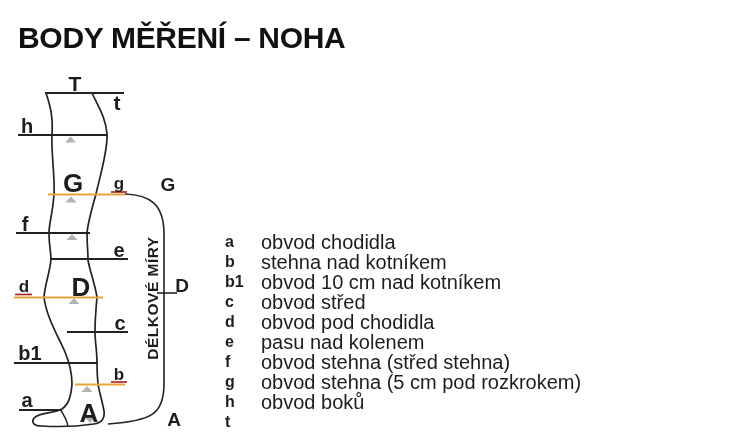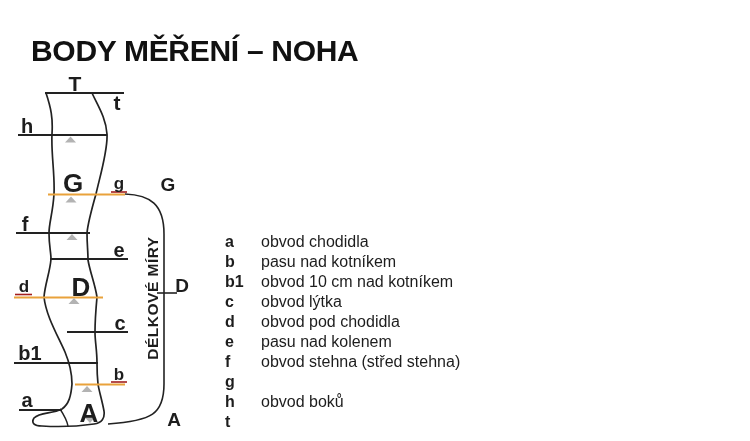--- a/index.html
+++ b/index.html
@@ -1,39 +1,39 @@
 <!DOCTYPE html>
 <html><head>
 <meta charset="utf-8">
 <style>
   html,body{margin:0;padding:0;}
   body{
     width:750px;height:441px;position:relative;background:#ffffff;
     font-family:"Liberation Sans", sans-serif;color:#1d1d1d;overflow:hidden;
   }
   .title{
-    position:absolute;left:18px;top:21px;margin:13px;
+    position:absolute;left:18px;top:21px;margin:0;
     font-size:30px;font-weight:bold;letter-spacing:-0.3px;color:#111;
     white-space:nowrap;
   }
   .diagram-svg{position:absolute;left:0;top:0;}
   .diagram-svg text{
     font-family:"Liberation Sans", sans-serif;
     font-weight:bold;fill:#1d1d1d;
   }
   .red-label{fill:#a31f1f;}
   .legend{
     position:absolute;left:222px;top:232px;width:330px;
   }
   .legend-row{display:flex;height:20px;line-height:20px;}
   .legend-key{
     width:36px;flex:0 0 36px;padding-left:3px;
     font-weight:bold;font-size:16px;color:#1d1d1d;
   }
-  .legend-text{font-size:16px;color:#1d1d1d;white-space:nowrap;}
+  .legend-text{font-size:20px;color:#1d1d1d;white-space:nowrap;}
 </style>
 </head>
 <body>
 
 <h1 class="title">BODY MĚŘENÍ – NOHA</h1>
 
 <svg class="diagram-svg" width="210" height="441" viewBox="0 0 210 441" xmlns="http://www.w3.org/2000/svg">
 
   <path d="M 125,194 C 150,195 164,204 164,234 L 164,384 C 164,414 152,421 108,424" fill="none" stroke="#222222" stroke-width="1.6"></path>
   <path d="M 157,293 H 177" stroke="#222222" stroke-width="1.6"></path>
@@ -106,44 +106,45 @@
   <text transform="translate(158,298) rotate(-90)" x="0" y="0" font-size="15.5" letter-spacing="0.5" text-anchor="middle">DÉLKOVÉ MÍRY</text>
 </svg>
 
 <div class="legend">
   <div class="legend-row">
     <span class="legend-key">a</span>
     <span class="legend-text">obvod chodidla</span>
   </div>
   <div class="legend-row">
     <span class="legend-key">b</span>
-    <span class="legend-text">pasu nad kotníkem</span>
+    <span class="legend-text">stehna nad kotníkem</span>
   </div>
   <div class="legend-row">
     <span class="legend-key">b1</span>
     <span class="legend-text">obvod 10 cm nad kotníkem</span>
   </div>
   <div class="legend-row">
     <span class="legend-key">c</span>
-    <span class="legend-text">obvod lýtka</span>
+    <span class="legend-text">obvod střed</span>
   </div>
   <div class="legend-row">
     <span class="legend-key">d</span>
     <span class="legend-text">obvod pod chodidla</span>
   </div>
   <div class="legend-row">
     <span class="legend-key">e</span>
     <span class="legend-text">pasu nad kolenem</span>
   </div>
   <div class="legend-row">
     <span class="legend-key">f</span>
     <span class="legend-text">obvod stehna (střed stehna)</span>
   </div>
   <div class="legend-row">
     <span class="legend-key">g</span>
+    <span class="legend-text">obvod stehna (5 cm pod rozkrokem)</span>
   </div>
   <div class="legend-row">
     <span class="legend-key">h</span>
     <span class="legend-text">obvod boků</span>
   </div>
   <div class="legend-row">
     <span class="legend-key">t</span>
   </div>
 </div>
 

